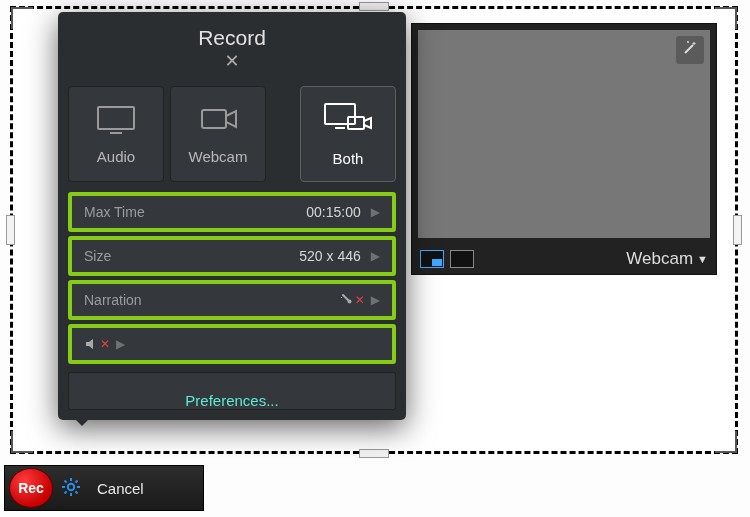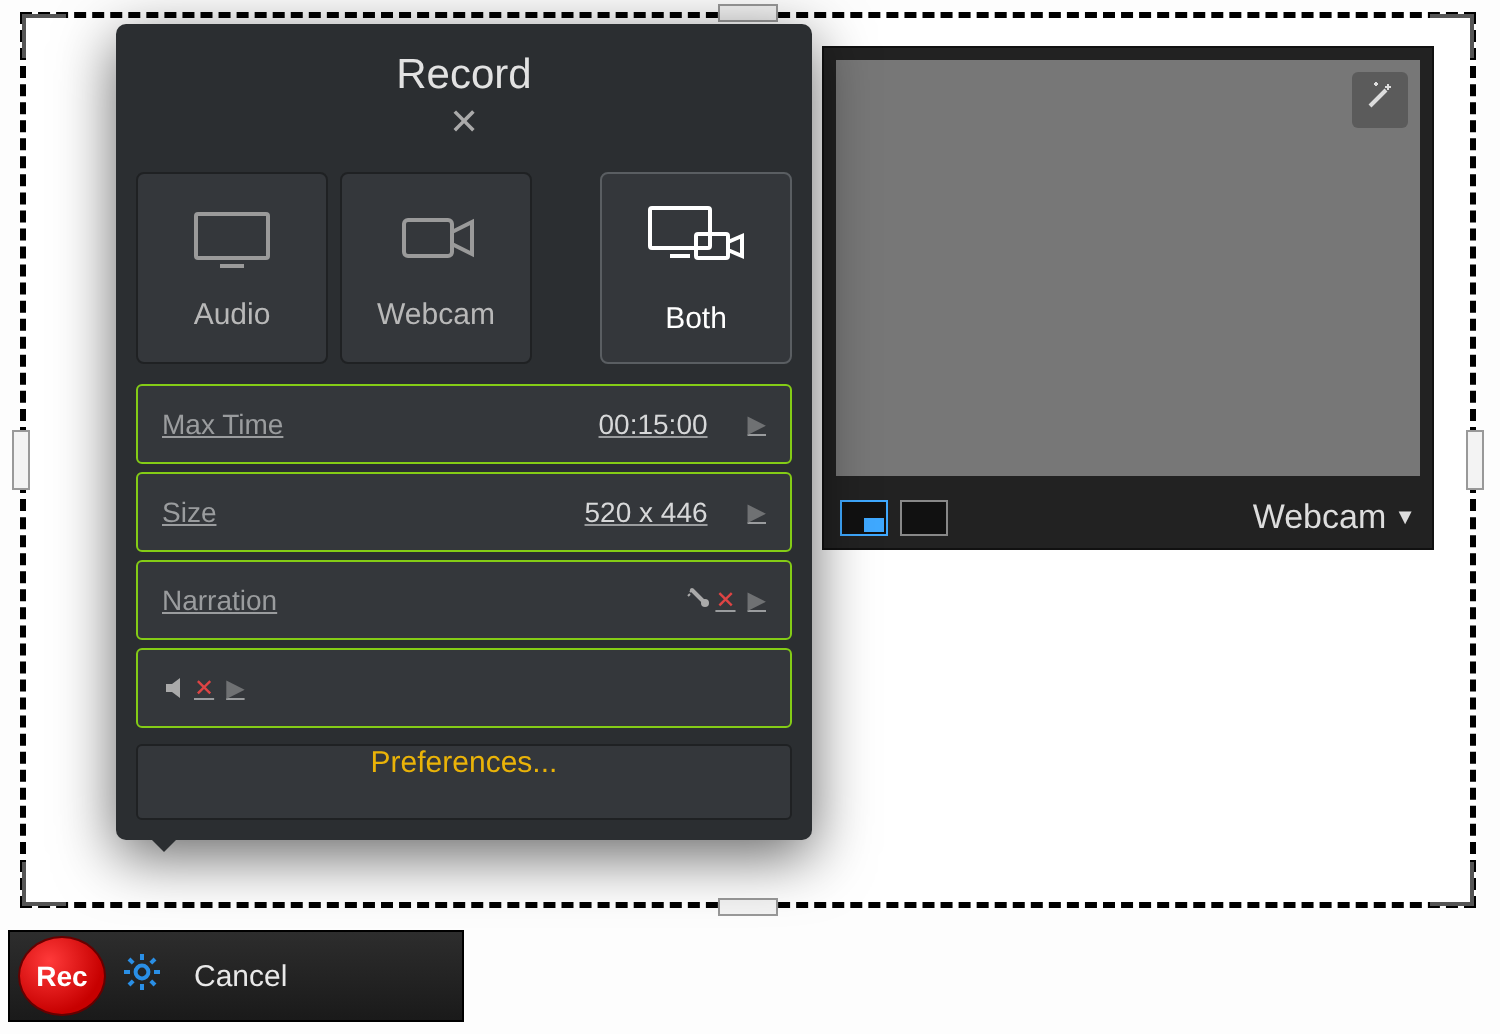--- a/index.html
+++ b/index.html
@@ -90,21 +90,21 @@
   }
   .webcam-label .tri {
     font-size: 11px;
   }
 
   
   .bottom-bar {
     position: absolute;
     left: 4px; bottom: 6px;
     height: 46px;
-    width: 228px;
+    width: 200px;
     background: linear-gradient(#2d2d2d,#1a1a1a);
     border: 1px solid #000;
     display: flex;
     align-items: center;
     padding-left: 4px;
     gap: 8px;
     color: #e8e8e8;
     font-size: 15px;
   }
   .rec-btn {
@@ -164,42 +164,41 @@
   .mode.selected { color:#fff; border-color:#5a5e62;margin-left:28px;}
   .mode svg { stroke:#9a9a9a; fill:none; }
   .mode.selected svg { stroke:#fff; }
   .settings {
     display:flex; flex-direction:column;
     gap:4px;
     padding: 0 10px;
   }
   .srow {
     background:#34373b;
-    border:1px solid #84cc16;
+    border:4px solid #84cc16;
     border-radius:3px;
     height:40px;
     display:flex; align-items:center;
     padding: 0 12px;
     font-size:14px;
     color:#9a9c9e;
-    text-decoration:underline;
   }
   .srow .label { flex:1; }
-  .srow .val { color:#d7d8d9; margin-right:20px;}
+  .srow .val { color:#d7d8d9; margin-right:10px;}
   .srow .chev { color:#6f7173; font-size:12px;}
   .mic { display:inline-flex; align-items:center; gap:2px; color:#9a9c9e;}
   .red-x { color:#d44; font-size:12px; margin-left:2px; margin-right:6px;}
   .pref {
     margin: 8px 10px 0;
     background:#34373b;
     border:1px solid #1f2123;
     border-radius:3px;
     height:38px;
-    display:flex;align-items:flex-start;justify-content:center;
-    color:#eab308; font-size:15px;
+    display:flex;align-items:flex-end;justify-content:center;
+    color:#5eead4; font-size:15px;
   }
 </style>
 </head>
 <body>
 
 <div class="capture-frame">
   <div class="corner tl"></div>
   <div class="corner tr"></div>
   <div class="corner bl"></div>
   <div class="corner br"></div>

